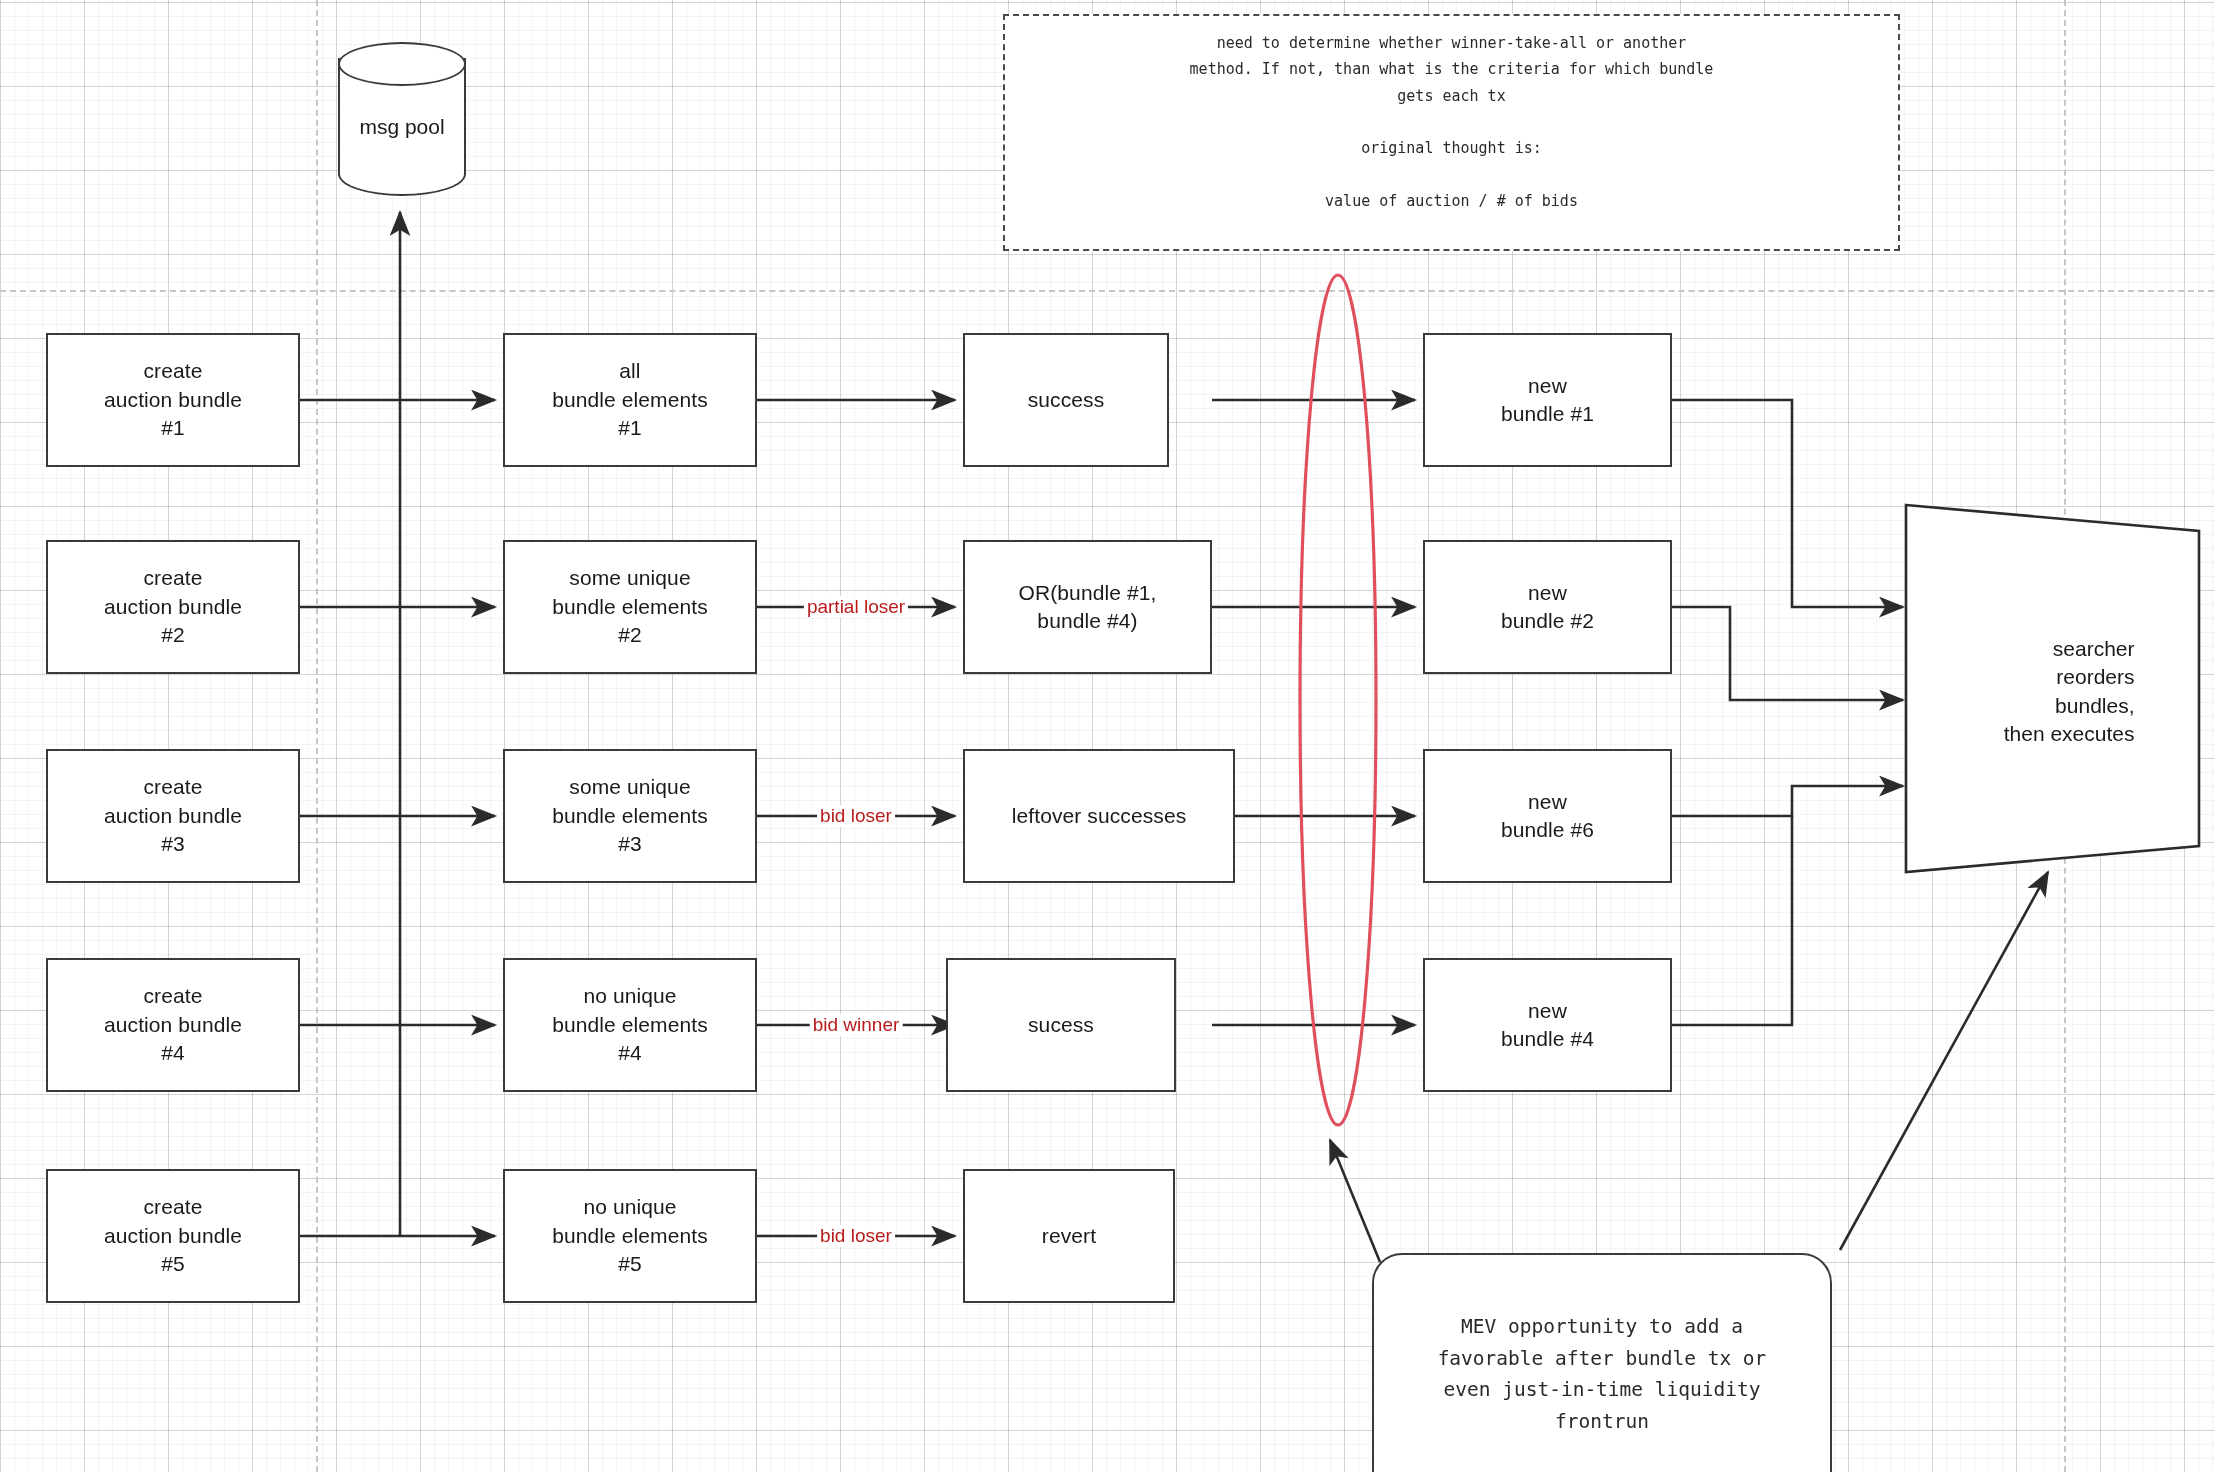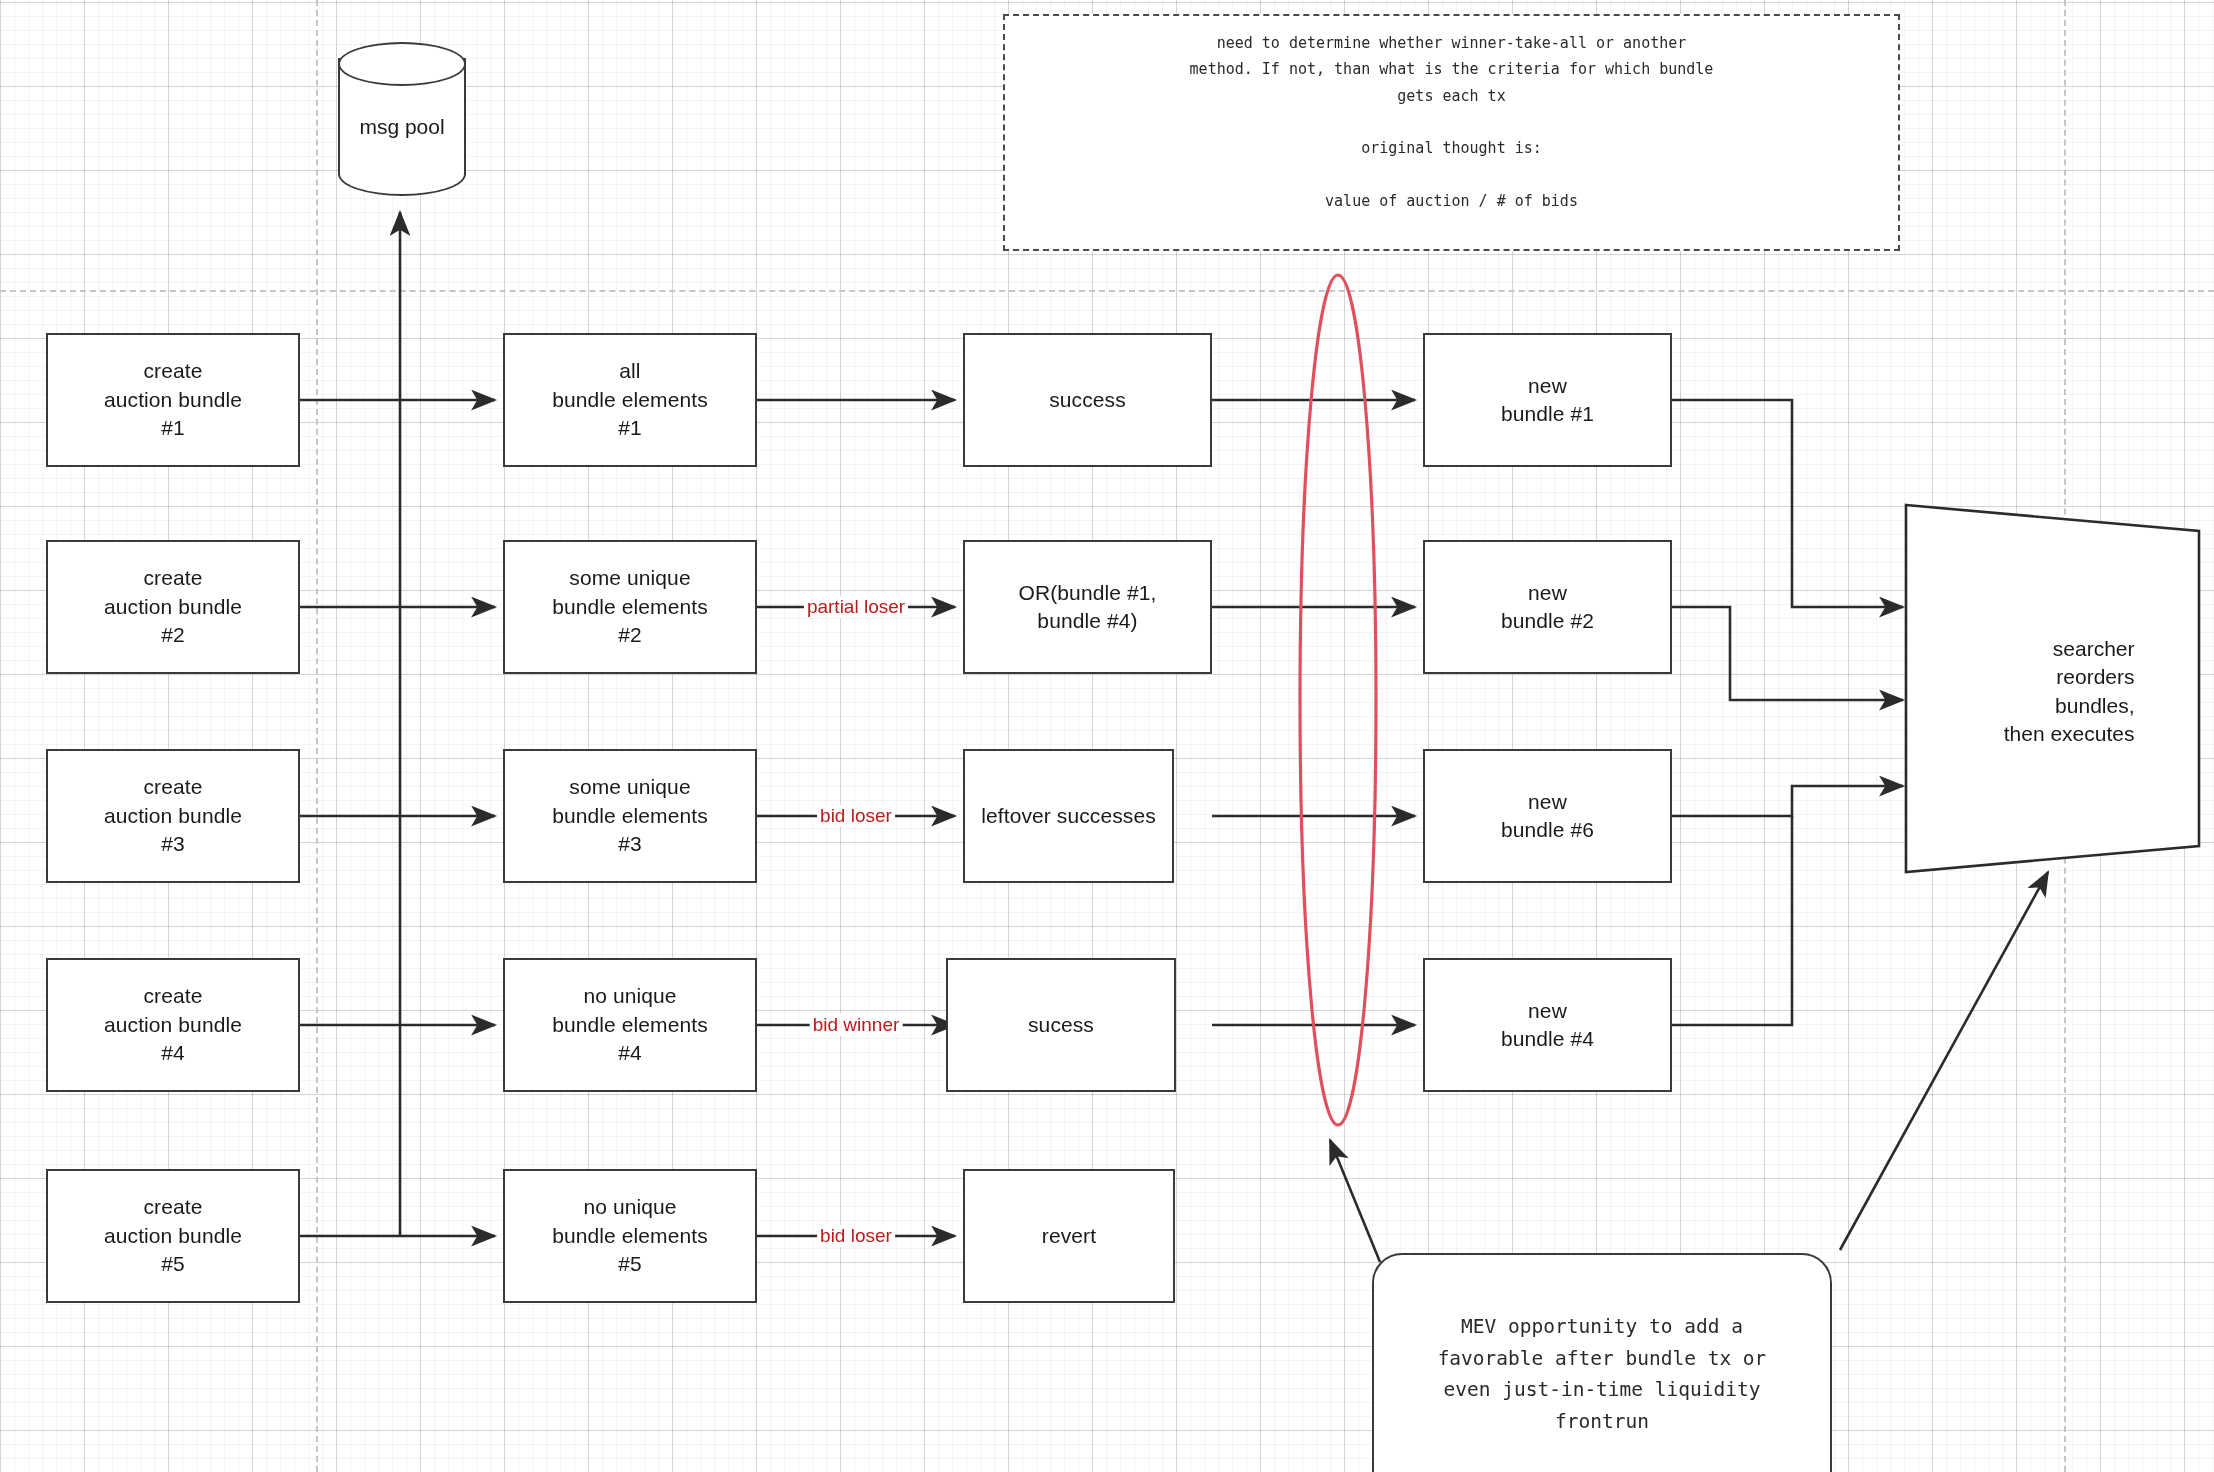--- a/index.html
+++ b/index.html
@@ -243,32 +243,32 @@
       <div>bundle elements</div>
       <div>#5</div>
     </div>
   </div>
 
   <div class="edge-label" style="left:856px;top:607px">partial loser</div>
   <div class="edge-label" style="left:856px;top:816px">bid loser</div>
   <div class="edge-label" style="left:856px;top:1025px">bid winner</div>
   <div class="edge-label" style="left:856px;top:1236px">bid loser</div>
 
-  <div class="node" style="left:963px;top:333px;width:249px;height:134px">
+  <div class="node" style="left:963px;top:333px;width:206px;height:134px">
     <div class="lines">
       <div>success</div>
     </div>
   </div>
   <div class="node" style="left:963px;top:540px;width:249px;height:134px">
     <div class="lines">
       <div>OR(bundle #1,</div>
       <div>bundle #4)</div>
     </div>
   </div>
-  <div class="node" style="left:963px;top:749px;width:211px;height:134px">
+  <div class="node" style="left:963px;top:749px;width:272px;height:134px">
     <div class="lines">
       <div>leftover successes</div>
     </div>
   </div>
   <div class="node" style="left:946px;top:958px;width:230px;height:134px">
     <div class="lines">
       <div>sucess</div>
     </div>
   </div>
   <div class="node" style="left:963px;top:1169px;width:212px;height:134px">

